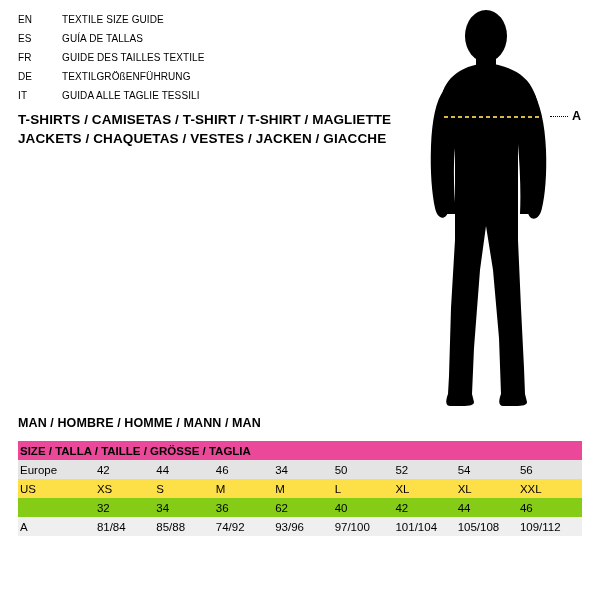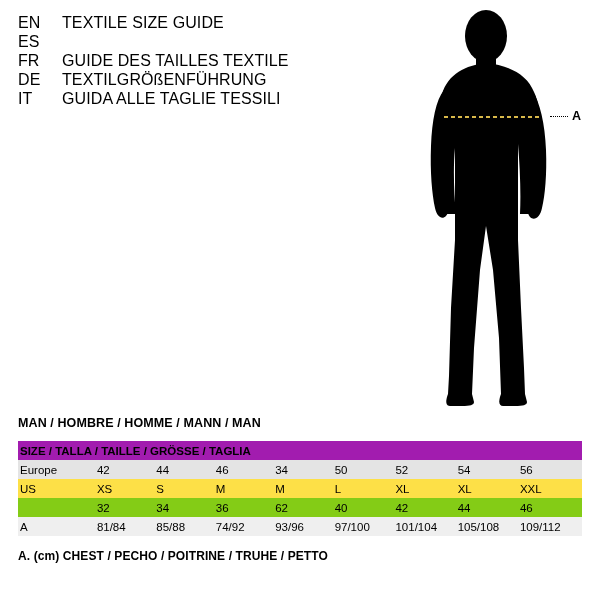--- a/index.html
+++ b/index.html
@@ -25,21 +25,21 @@
   .lang-block {
     position: absolute;
     left: 18px;
     top: 14px;
     width: 380px;
   }
   .lang-row {
     display: flex;
     align-items: baseline;
     height: 19px;
-    font-size: 16px;
+    font-size: 10px;
     letter-spacing: 0.1px;
   }
   .lang-code {
     width: 44px;
     flex: none;
   }
   .lang-text {
     flex: 1;
   }
 
@@ -100,21 +100,21 @@
     width: 564px;
     border-collapse: collapse;
     font-size: 11.5px;
   }
   table.size-table td {
     padding: 0;
     height: 19px;
     vertical-align: middle;
   }
   .row-head td {
-    background: #a21caf;
+    background: #ec4899;
     font-weight: bold;
     font-size: 11.5px;
   }
   .row-a td {
     background: #e4e4e4;
   }
   .row-b td {
     background: #fde047;
   }
   .row-c td {
@@ -144,35 +144,40 @@
 
 <div class="page">
 
   <div class="lang-block">
     <div class="lang-row">
       <span class="lang-code">EN</span>
       <span class="lang-text">TEXTILE SIZE GUIDE</span>
     </div>
     <div class="lang-row">
       <span class="lang-code">ES</span>
+      <span class="lang-text">GUÍA DE TALLAS</span>
     </div>
     <div class="lang-row">
       <span class="lang-code">FR</span>
       <span class="lang-text">GUIDE DES TAILLES TEXTILE</span>
     </div>
     <div class="lang-row">
       <span class="lang-code">DE</span>
       <span class="lang-text">TEXTILGRÖßENFÜHRUNG</span>
     </div>
     <div class="lang-row">
       <span class="lang-code">IT</span>
       <span class="lang-text">GUIDA ALLE TAGLIE TESSILI</span>
     </div>
   </div>
 
+  <div class="cat-block">
+    <div class="cat-line">T-SHIRTS / CAMISETAS / T-SHIRT / T-SHIRT / MAGLIETTE</div>
+    <div class="cat-line">JACKETS / CHAQUETAS / VESTES / JACKEN / GIACCHE</div>
+  </div>
 
   <div class="figure">
     <svg width="200" height="400" viewBox="0 0 200 400">
 
       <ellipse cx="86" cy="28" rx="21" ry="26" fill="#000000"></ellipse>
 
       <rect x="76" y="48" width="20" height="14" fill="#000000"></rect>
 
       <path d="M86 55
                C 66 57, 48 66, 42 86
@@ -272,15 +277,14 @@
       <td class="cell">74/92</td>
       <td class="cell">93/96</td>
       <td class="cell">97/100</td>
       <td class="cell">101/104</td>
       <td class="cell">105/108</td>
       <td class="cell">109/112</td>
     </tr>
   </tbody>
     </table>
 
-  <div class="footnote">A. (cm) CHEST / PECHO / POITRINE / TRUHE / PETTO</div>
 
 </div>
 
 </body></html>

